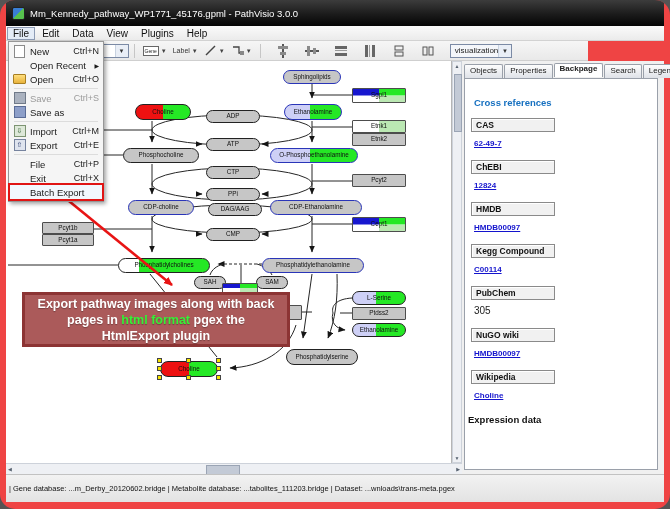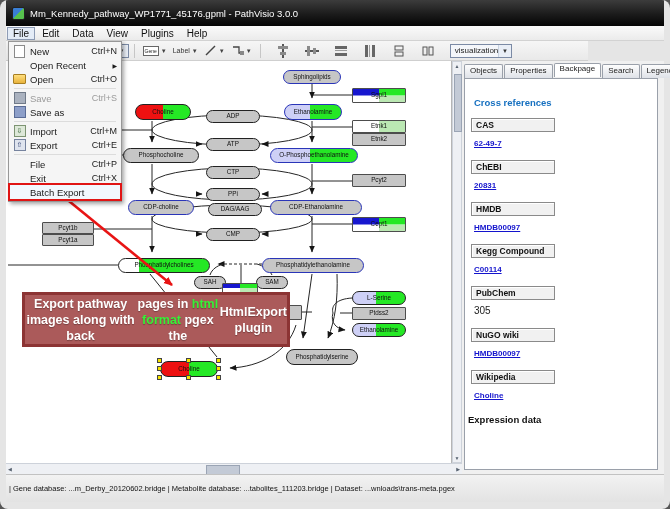--- a/index.html
+++ b/index.html
@@ -1,16 +1,16 @@
 <!DOCTYPE html>
 <html><head>
 <meta charset="utf-8">
 <style>
   html,body{margin:0;padding:0;background:#555;}
-  .window{position:relative;width:670px;height:509px;background:#e5e5e5;border-radius:8px;overflow:hidden;
+  .window{position:relative;width:670px;height:509px;background:#ef4444;border-radius:15px;overflow:hidden;
           font-family:"Liberation Sans","DejaVu Sans",sans-serif;-webkit-font-smoothing:antialiased;}
   
   .titlebar{position:absolute;left:6px;top:0;right:6px;height:26px;
     background:linear-gradient(#3c3c3c,#1b1b1b 55%,#050505);color:#fff;font-size:9.5px;
     display:flex;align-items:center;padding-left:6px;box-sizing:border-box;}
   .appicon{width:11px;height:11px;margin-right:5px;border-radius:2px;
     background:linear-gradient(135deg,#3a7fd5 0 50%,#57c14e 50% 100%);border:1px solid #222;}
   
   .menubar{position:absolute;left:6px;top:26px;width:658px;height:15px;background:linear-gradient(#fafafa,#ebebeb);
     border-bottom:1px solid #d2d2d2;display:flex;align-items:center;font-size:10px;color:#111;box-sizing:border-box;}
@@ -37,21 +37,21 @@
   .sarrow{position:absolute;font-size:5px;color:#55606e;width:100%;text-align:center;}
   .hscroll{position:absolute;left:6px;top:463px;width:456px;height:11px;background:#eef0f4;border-top:1px solid #cdd2da;box-sizing:border-box;}
   .hscroll .thumb{position:absolute;left:200px;top:1px;width:32px;height:8px;background:#c3cad6;border:1px solid #9aa4b4;}
   .hs-l{position:absolute;left:2px;top:2px;font-size:5px;color:#55606e;}
   .hs-r{position:absolute;right:2px;top:2px;font-size:5px;color:#55606e;}
   
   .rightpanel{position:absolute;left:462px;top:61px;width:202px;height:413px;background:#f0f0f0;box-sizing:border-box;}
   .tabs{position:absolute;left:2px;top:3px;height:14px;display:flex;font-size:8px;color:#222;}
   .tab{border:1px solid #9aa0aa;border-bottom:none;background:linear-gradient(#fdfdfd,#dfe2e8);
     padding:1px 5px 0 5px;margin-right:1px;border-radius:2px 2px 0 0;}
-  .tab.sel{background:#fff;font-weight:normal;position:relative;top:-1px;padding-top:0;}
+  .tab.sel{background:#fff;font-weight:bold;position:relative;top:-1px;padding-top:0;}
   .panelbody{position:absolute;left:2px;top:17px;width:194px;height:392px;background:#fff;border:1px solid #9aa0aa;
     box-sizing:border-box;overflow:hidden;}
   .xref-title{color:#1670c0;font-weight:bold;font-size:9.5px;margin:18px 0 0 9px;}
   .xref{margin:10px 0 0 6px;}
   .xref-head{width:84px;border:1px solid #8a8a8a;box-shadow:inset 1px 1px 0 #fff;background:#f1f1f1;
     font-size:8.5px;font-weight:bold;color:#111;padding:1px 0 1px 4px;box-sizing:border-box;}
   .xref-val{display:inline-block;margin:4px 0 0 3px;font-size:8px;font-weight:bold;}
   .xref-val.link{color:#1313cd;text-decoration:underline;}
   .xref-val.plain{color:#222;font-weight:normal;font-size:10px;}
   .expr-title{font-weight:bold;font-size:9.5px;color:#111;margin:12px 0 0 3px;}
@@ -70,39 +70,39 @@
   .b-gray{border-color:#4d4d4d;}
   .f-gray{background:#c6c6c6;}
   .f-red-green{background:linear-gradient(90deg,#ee1111 50%,#25e825 50%);}
   .f-lav-green{background:linear-gradient(90deg,#ced0f6 45%,#25e825 45%);}
   .f-white-green{background:linear-gradient(90deg,#ffffff 22%,#25e825 22%);}
   .f-white-lightgreen{background:linear-gradient(90deg,#ffffff 50%,#bbe8b3 50%);}
   .f-quad{background-image:linear-gradient(90deg,#1717cf 50%,#25e825 50%),linear-gradient(90deg,#ffffff 50%,#bbe8b3 50%);
     background-size:100% 50%,100% 50%;background-position:top,bottom;background-repeat:no-repeat;}
   .handle{position:absolute;width:5px;height:5px;background:#f6e400;border:1px solid #444;box-sizing:border-box;}
   
-  .filemenu{position:absolute;left:8px;top:41px;width:114px;background:#f5f5f5;border:1px solid #979797;
+  .filemenu{position:absolute;left:8px;top:41px;width:96px;background:#f5f5f5;border:1px solid #979797;
     box-shadow:2px 2px 4px rgba(0,0,0,.35);padding:2px 1px;z-index:30;box-sizing:border-box;}
   .menu-item{display:flex;align-items:center;height:14px;font-size:9.5px;color:#1a1a1a;padding:0 3px;position:relative;}
   .menu-item.disabled{color:#9b9b9b;}
   .menu-item.hl{background:#f2f7fd;}
   .mi-icon{width:13px;height:11px;margin-right:4px;display:flex;align-items:center;justify-content:center;flex:none;}
   .mi-label{flex:1;white-space:nowrap;}
   .mi-short{font-size:9px;color:inherit;margin-left:6px;}
   .menu-sep{height:1px;background:#dcdcdc;margin:2px 4px;}
   .redbox{position:absolute;left:-2px;right:-2px;top:-2px;bottom:-2px;border:2px solid #e01414;pointer-events:none;}
   .g-new{width:9px;height:11px;background:#fff;border:1px solid #8a8a8a;}
   .g-open{width:11px;height:8px;background:linear-gradient(#ffdf7e,#e8b33c);border:1px solid #a87f22;border-radius:1px;}
   .g-save{width:10px;height:10px;background:#aab2bf;border:1px solid #707a88;}
   .g-saveas{width:10px;height:10px;background:#8d9fc9;border:1px solid #5a6c96;}
   .g-import{width:10px;height:10px;background:#dde8d8;border:1px solid #7d9472;font-size:7px;line-height:9px;text-align:center;color:#2c5b2c;}
   .g-export{width:10px;height:10px;background:#dfe4ee;border:1px solid #76839e;font-size:7px;line-height:9px;text-align:center;color:#2c3c6e;}
   
   .callout{position:absolute;left:22px;top:292px;width:268px;height:55px;background:#ab5a5a;
-    border:3px solid #8c3434;box-sizing:border-box;z-index:20;display:flex;flex-direction:row;
+    border:3px solid #8c3434;box-sizing:border-box;z-index:20;display:flex;flex-direction:column;
     align-items:center;justify-content:center;color:#fff;font-weight:bold;font-size:12.5px;line-height:16px;text-align:center;
     text-shadow:0 1px 1px rgba(0,0,0,.3);}
   .callout .green{color:#37f037;}
 </style>
 </head>
 <body>
 
 <div class="window">
 
   <div class="titlebar">
@@ -213,21 +213,21 @@
         <span class="tab">Objects</span>
         <span class="tab">Properties</span>
         <span class="tab sel">Backpage</span>
         <span class="tab">Search</span>
         <span class="tab">Legend</span>
       </div>
     <div class="panelbody">
       <div class="xref-title">Cross references</div>
       <div id="xrefs">
           <div class="xref"><div class="xref-head">CAS</div><a class="xref-val link">62-49-7</a></div>
-          <div class="xref"><div class="xref-head">ChEBI</div><a class="xref-val link">20831</a></div>
+          <div class="xref"><div class="xref-head">ChEBI</div><a class="xref-val link">12824</a></div>
           <div class="xref"><div class="xref-head">HMDB</div><a class="xref-val link">HMDB00097</a></div>
           <div class="xref"><div class="xref-head">Kegg Compound</div><a class="xref-val link">C00114</a></div>
           <div class="xref"><div class="xref-head">PubChem</div><span class="xref-val plain">305</span></div>
           <div class="xref"><div class="xref-head">NuGO wiki</div><a class="xref-val link">HMDB00097</a></div>
           <div class="xref"><div class="xref-head">Wikipedia</div><a class="xref-val link">Choline</a></div>
         </div>
       <div class="expr-title">Expression data</div>
     </div>
   </div>
 

